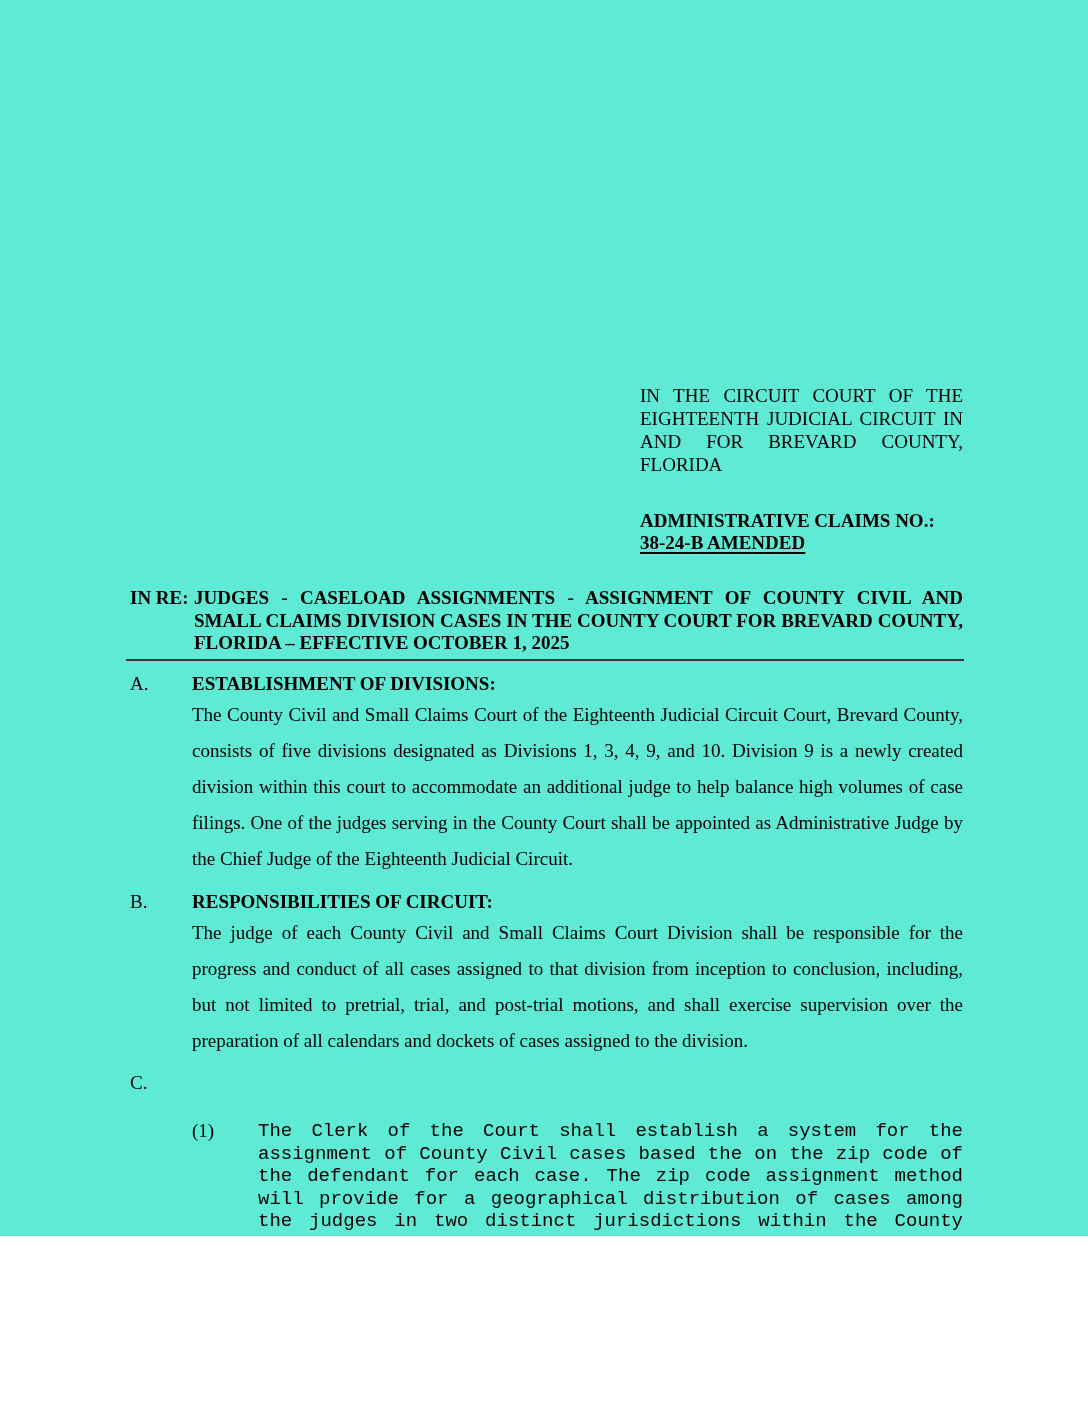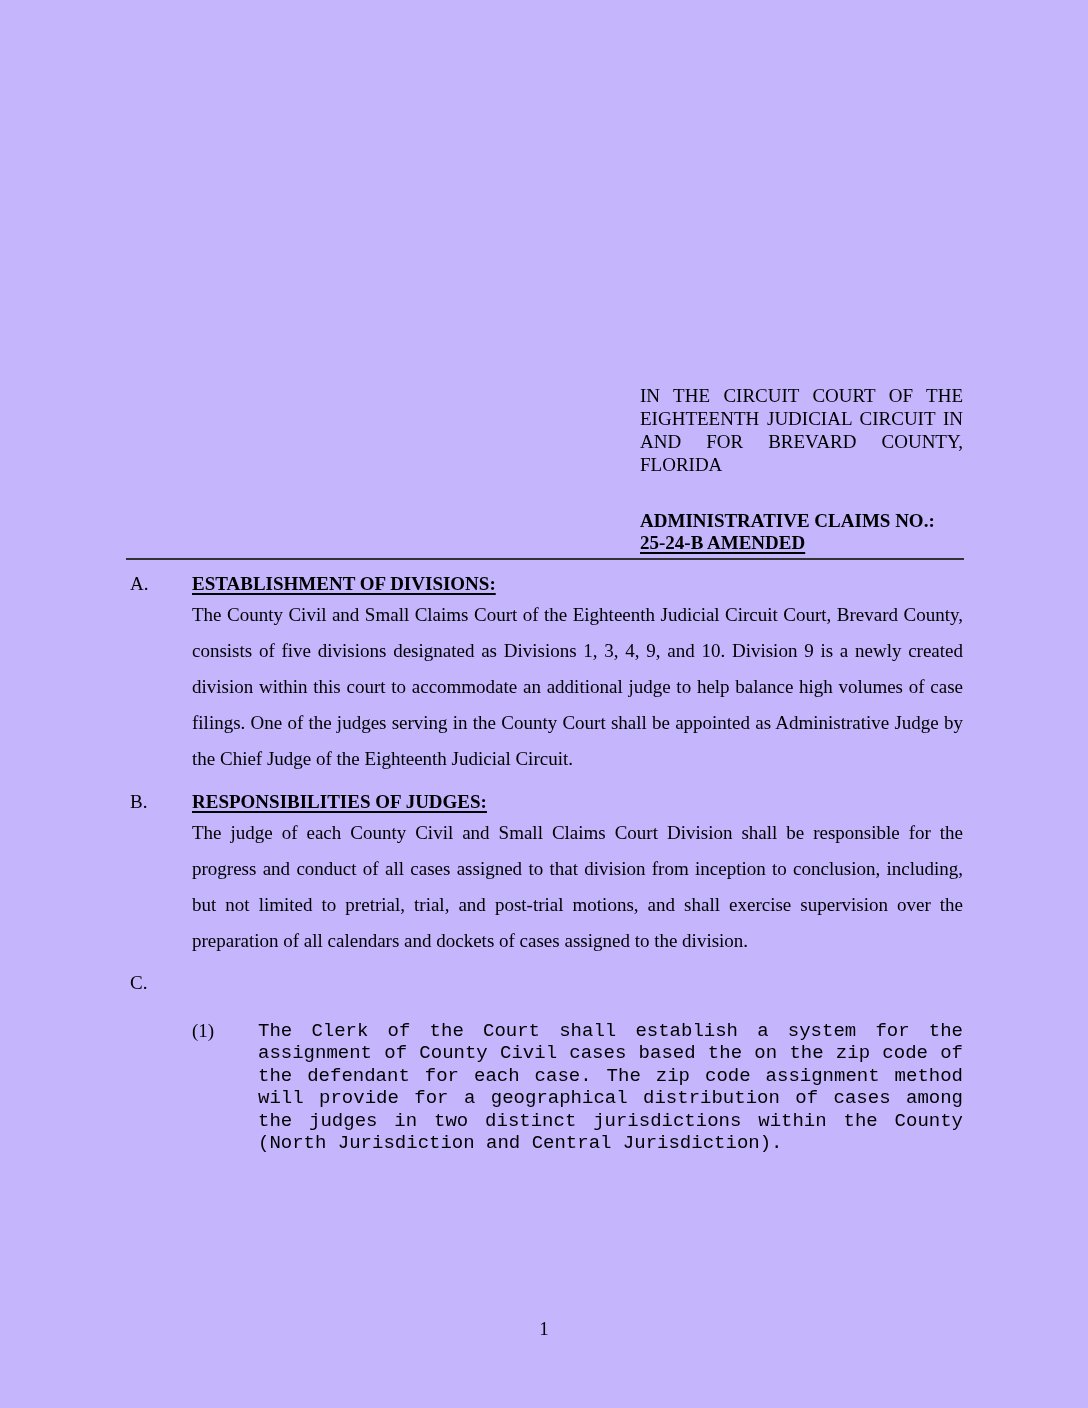--- a/index.html
+++ b/index.html
@@ -10,22 +10,22 @@
   body {
     width: 1088px;
     height: 1408px;
     font-family: "Liberation Serif", serif;
     font-size: 19px;
     color: #000000;
   }
   .page {
     position: relative;
     width: 1088px;
-    height: 1408px;
-    background: #c4b5fd;
+    height: 1236px;
+    background: #5eead4;
     overflow: hidden;
   }
   .content {
     position: absolute;
     left: 130px;
     top: 384px;
     width: 833px;
   }
   
   .right-col {
@@ -76,21 +76,20 @@
   .sec-letter {
     flex: none;
     width: 62px;
     line-height: 27px;
   }
   .sec-content {
     flex: 1;
   }
   .sec-heading {
     font-weight: bold;
-    text-decoration: underline;
     text-decoration-thickness: 2px;
     text-underline-offset: 3px;
     line-height: 27px;
     text-align: justify;
   }
   .sec-body {
     text-align: justify;
     line-height: 36px;
   }
   .mt-a { margin-top: 7px; }
@@ -124,38 +123,42 @@
 </head>
 <body>
 
 <div class="page">
   <div class="content">
 
     <div class="right-col">IN THE CIRCUIT COURT OF THE EIGHTEENTH JUDICIAL CIRCUIT IN AND FOR BREVARD COUNTY, FLORIDA</div>
 
     <div class="admin-block">
       <div>ADMINISTRATIVE CLAIMS NO.:</div>
-      <div class="admin-number">25-24-B AMENDED</div>
+      <div class="admin-number">38-24-B AMENDED</div>
     </div>
 
+    <div class="in-re">
+      <div class="in-re-label">IN RE:</div>
+      <div class="in-re-text">JUDGES - CASELOAD ASSIGNMENTS - ASSIGNMENT OF COUNTY CIVIL AND SMALL CLAIMS DIVISION CASES IN THE COUNTY COURT FOR BREVARD COUNTY, FLORIDA – EFFECTIVE OCTOBER 1, 2025</div>
+    </div>
 
     <hr class="rule">
 
     <div class="section mt-a">
       <div class="sec-letter">A.</div>
       <div class="sec-content">
         <div class="sec-heading">ESTABLISHMENT OF DIVISIONS:</div>
         <div class="sec-body">The County Civil and Small Claims Court of the Eighteenth Judicial Circuit Court, Brevard County, consists of five divisions designated as Divisions 1, 3, 4, 9, and 10. Division 9 is a newly created division within this court to accommodate an additional judge to help balance high volumes of case filings. One of the judges serving in the County Court shall be appointed as Administrative Judge by the Chief Judge of the Eighteenth Judicial Circuit.</div>
       </div>
     </div>
 
     <div class="section mt-b">
       <div class="sec-letter">B.</div>
       <div class="sec-content">
-        <div class="sec-heading">RESPONSIBILITIES OF JUDGES:</div>
+        <div class="sec-heading">RESPONSIBILITIES OF CIRCUIT:</div>
         <div class="sec-body">The judge of each County Civil and Small Claims Court Division shall be responsible for the progress and conduct of all cases assigned to that division from inception to conclusion, including, but not limited to pretrial, trial, and post-trial motions, and shall exercise supervision over the preparation of all calendars and dockets of cases assigned to the division.</div>
       </div>
     </div>
 
     <div class="section mt-c">
       <div class="sec-letter">C.</div>
       <div class="sec-content">
       </div>
     </div>
 

